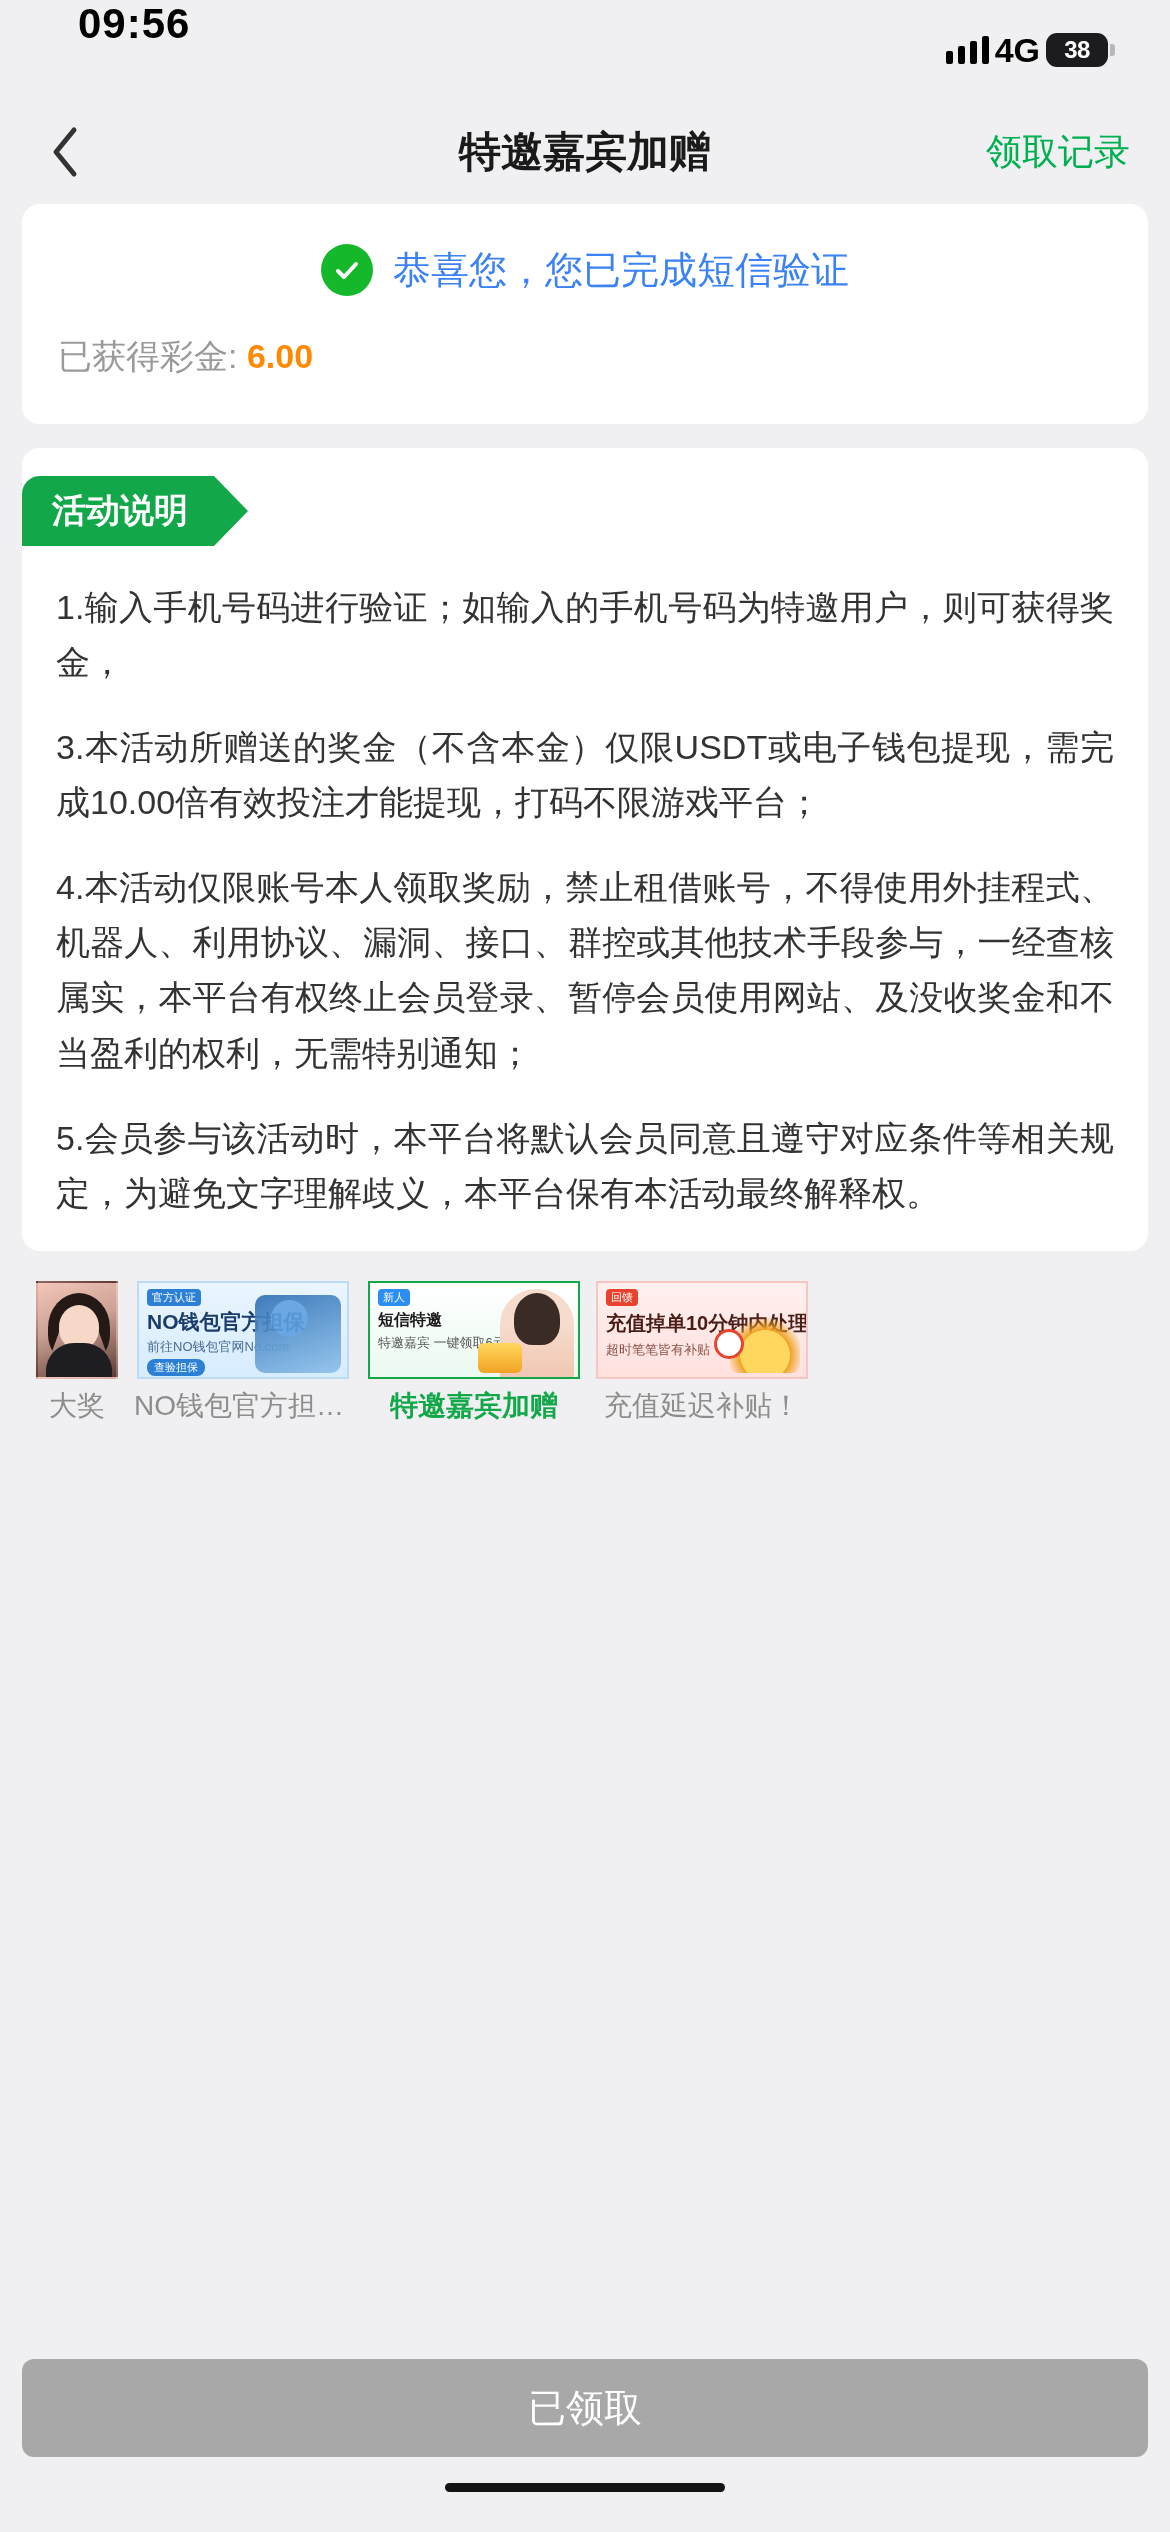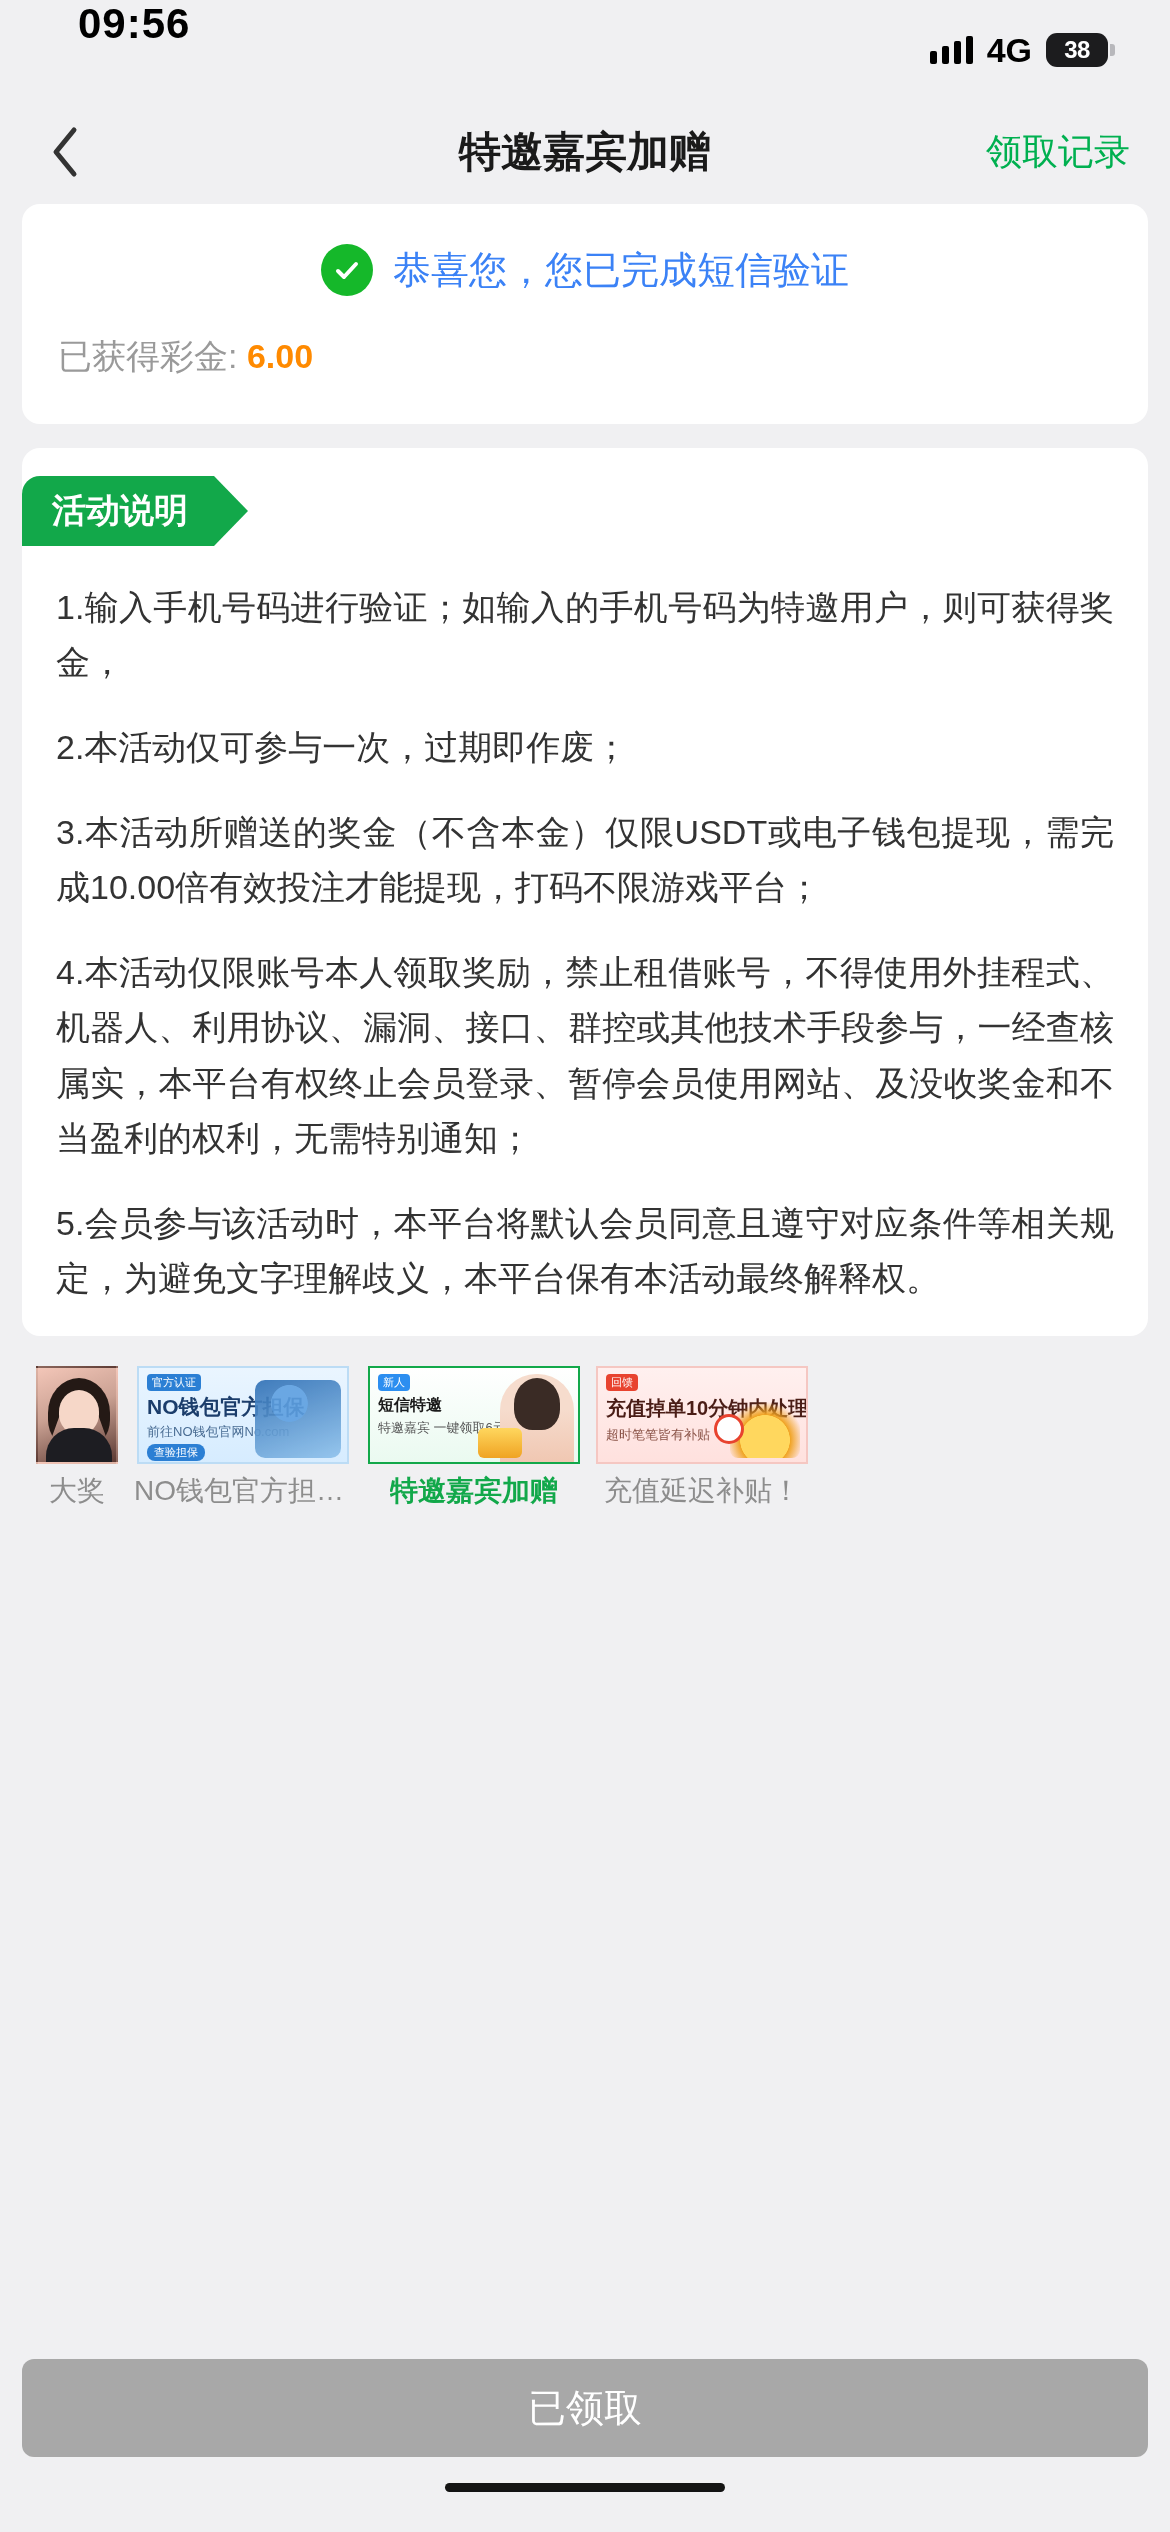--- a/index.html
+++ b/index.html
@@ -22,21 +22,21 @@
   }
   .status-time {
     font-size: 42px;
     font-weight: bold;
     color: #000;
     letter-spacing: 1px;
   }
   .status-right {
     display: flex;
     align-items: center;
-    gap: 14px;
+    gap: 6px;
   }
   .signal-bars {
     display: flex;
     align-items: flex-end;
     gap: 5px;
     height: 28px;
   }
   .signal-bars i {
     display: block;
     width: 7px;
@@ -481,21 +481,20 @@
     <div class="amount-row">
       <span>已获得彩金:</span>
       <span class="amount">6.00</span>
     </div>
   </div>
 
   <div class="card rules-card">
     <div class="ribbon">活动说明</div>
     <div class="rules-body">
       <p>1.输入手机号码进行验证；如输入的手机号码为特邀用户，则可获得奖金，</p>
-      <p>2.本活动仅可参与一次，过期即作废；</p>
       <p>3.本活动所赠送的奖金（不含本金）仅限USDT或电子钱包提现，需完成10.00倍有效投注才能提现，打码不限游戏平台；</p>
       <p>4.本活动仅限账号本人领取奖励，禁止租借账号，不得使用外挂程式、机器人、利用协议、漏洞、接口、群控或其他技术手段参与，一经查核属实，本平台有权终止会员登录、暂停会员使用网站、及没收奖金和不当盈利的权利，无需特别通知；</p>
       <p>5.会员参与该活动时，本平台将默认会员同意且遵守对应条件等相关规定，为避免文字理解歧义，本平台保有本活动最终解释权。</p>
     </div>
   </div>
 
   <div class="promo-strip">
 
     <div class="promo-item w1">
       <div class="promo-thumb thumb-girl">

